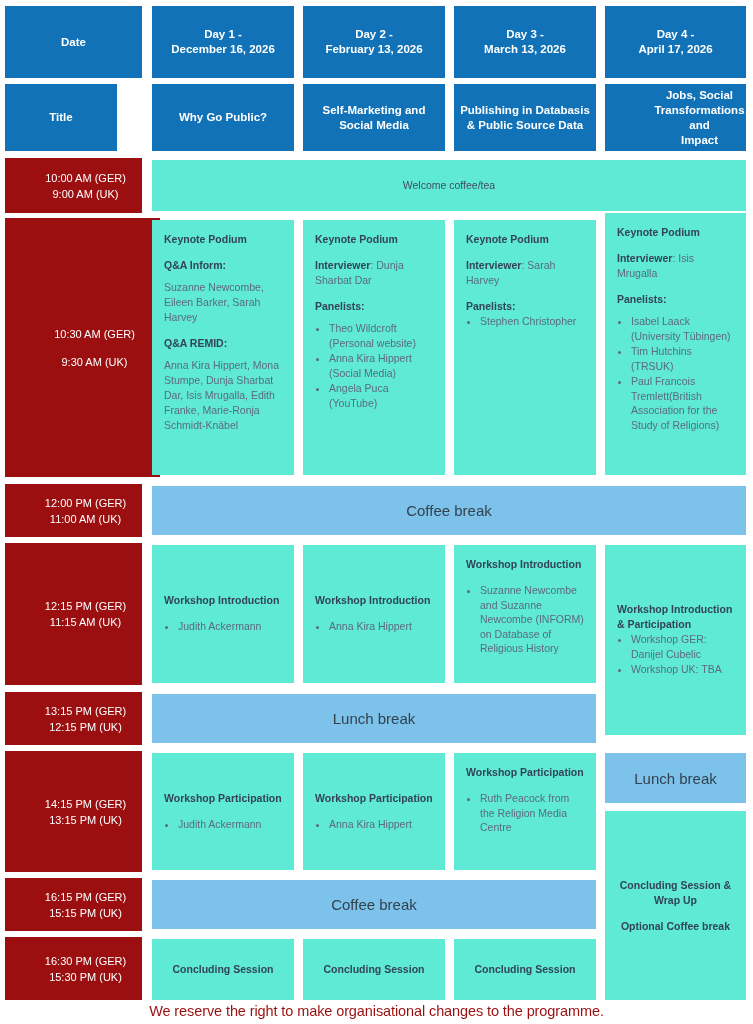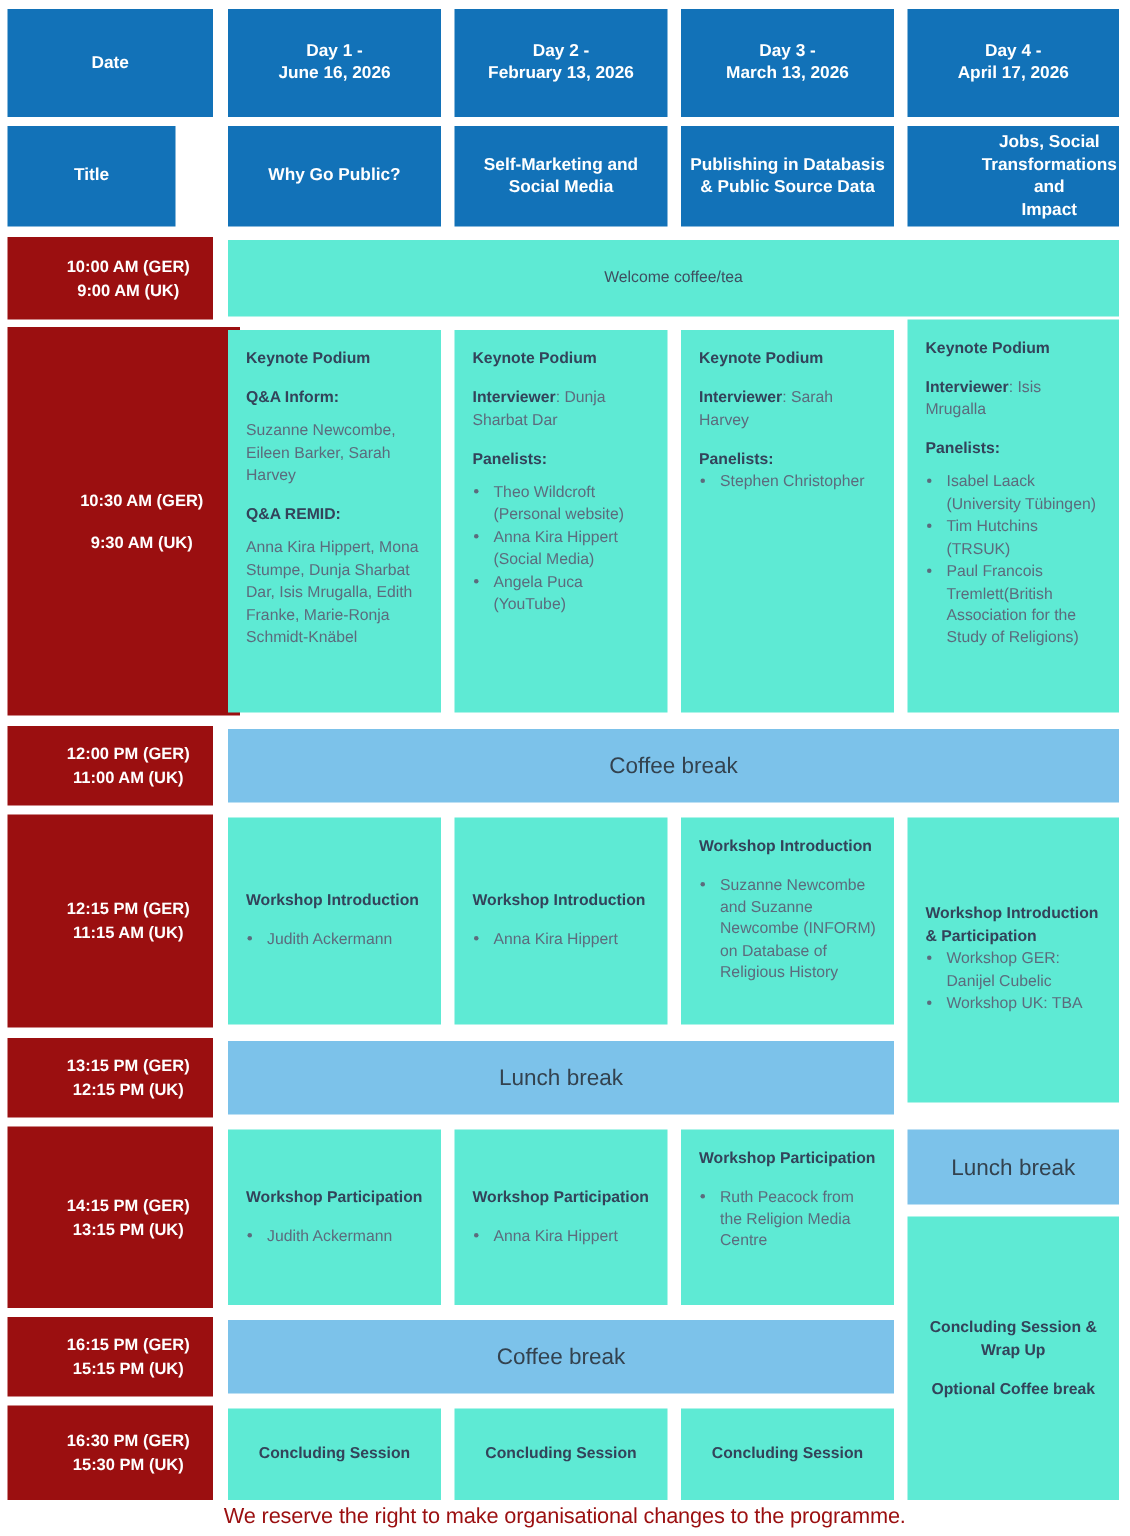--- a/index.html
+++ b/index.html
@@ -31,21 +31,21 @@
     font-weight: bold;
     font-size: 11.5px;
     line-height: 15px;
     text-align: center;
     align-items: center;
     justify-content: center;
   }
   .timecell {
     background: #9b0f10;
     color: #ffffff;
-    font-weight: bold;
+    font-weight: normal;
     font-size: 11px;
     line-height: 16px;
     text-align: right;
     align-items: center;
     justify-content: center;
     padding-left: 24px;
   }
   .gray {
     background: #5eead4;
     color: #3f4e60;
@@ -102,21 +102,21 @@
 </head>
 <body>
 
 <div class="sheet">
 
   <div class="cell hdr" style="left:5px;  top:6px;  width:137px; height:72px;">
     <span>Date</span>
   </div>
   <div class="cell hdr" style="left:152px; top:6px; width:142px; height:72px;">
     <span>Day 1 -</span>
-    <span>June 16, 2026</span>
+    <span>December 16, 2026</span>
   </div>
   <div class="cell hdr" style="left:303px; top:6px; width:142px; height:72px;">
     <span>Day 2 -</span>
     <span>February 13, 2026</span>
   </div>
   <div class="cell hdr" style="left:454px; top:6px; width:142px; height:72px;">
     <span>Day 3 -</span>
     <span>March 13, 2026</span>
   </div>
   <div class="cell hdr" style="left:605px; top:6px; width:141px; height:72px;">

